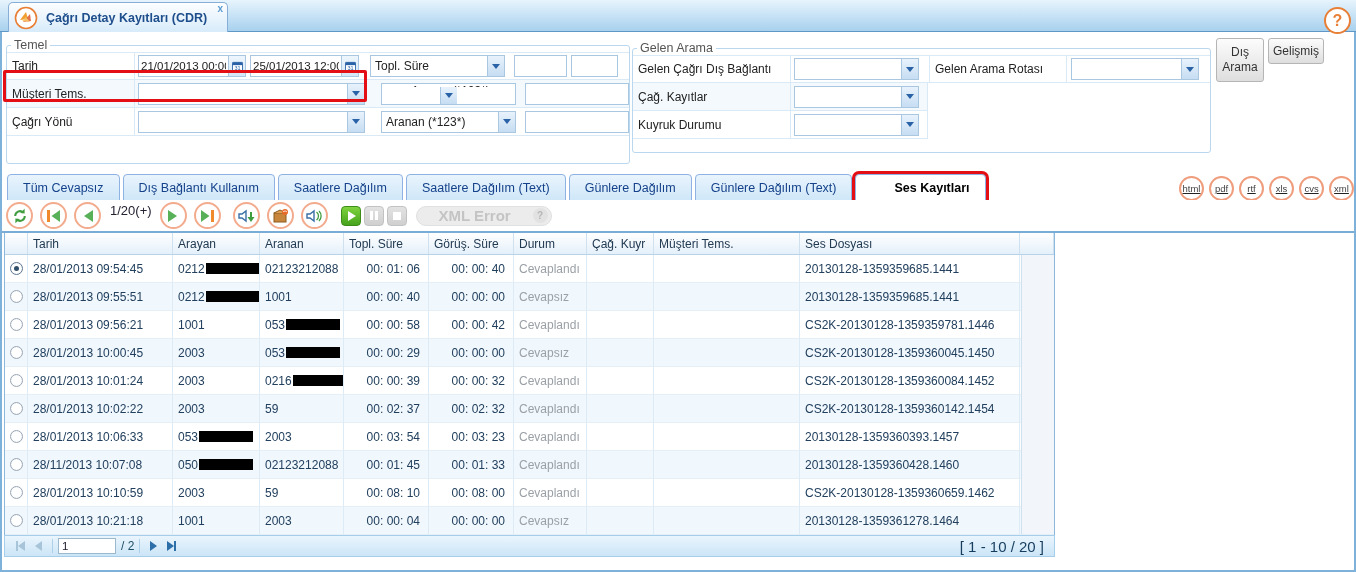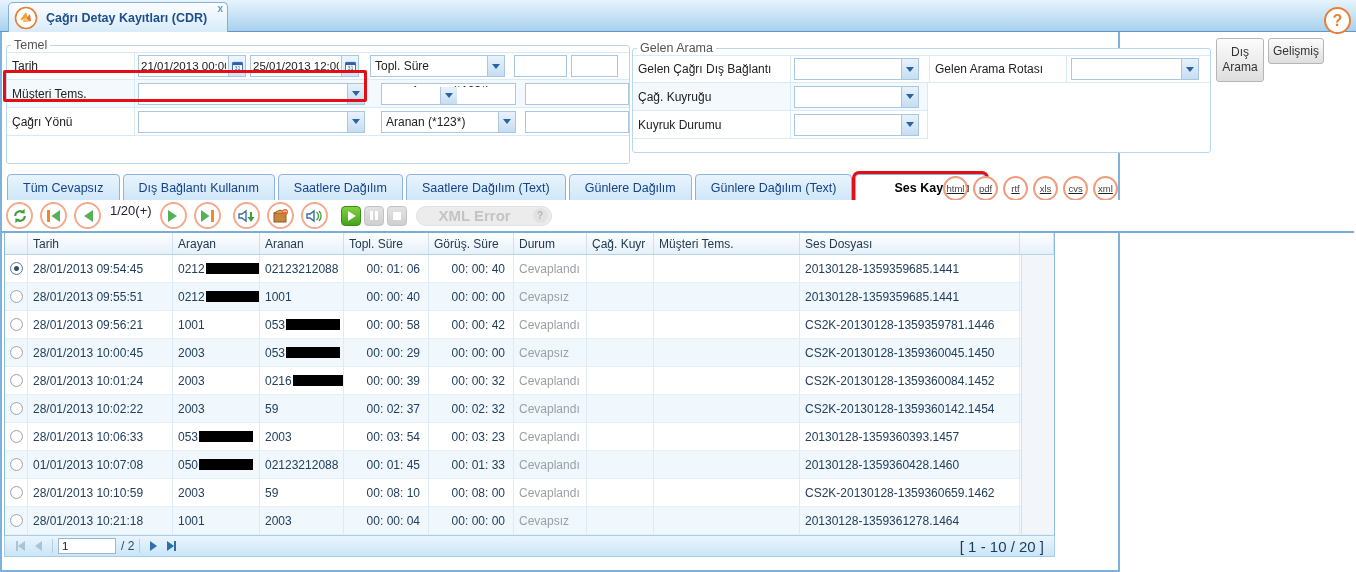--- a/index.html
+++ b/index.html
@@ -13,21 +13,21 @@
     background:linear-gradient(#fdfeff,#d7ebfa); border:1px solid #86aed6; border-bottom:none;
     border-radius:5px 5px 0 0; display:flex; align-items:center; padding:0 20px 0 5px; }
   .main-tab .title { font-weight:bold; color:#1e4e8c; font-size:12.5px; margin-left:8px; white-space:nowrap; }
   .tab-close { position:absolute; right:4px; top:1px; font-size:10px; font-weight:bold; color:#5b9bd0; cursor:pointer; line-height:10px; }
   .logo { width:24px; height:24px; flex:0 0 24px; }
   .help-btn { position:absolute; right:5px; top:7px; width:27px; height:27px; border-radius:50%;
     background:#fff; border:2px solid #e87f36; color:#e87f36; font-weight:bold; font-size:16px;
     display:flex; align-items:center; justify-content:center; z-index:20; }
 
   
-  .content { position:absolute; left:0; top:32px; width:1120px; height:540px; background:#fff;
+  .content { position:absolute; left:0; top:32px; width:1356px; height:540px; background:#fff;
     border-left:2px solid #7fb2da; border-right:2px solid #7fb2da; border-bottom:2px solid #7fb2da; }
 
   
   fieldset { position:absolute; border:1px solid #b9d7ee; border-radius:3px; background:#fff; }
   fieldset legend { color:#555; font-size:12.5px; padding:0 3px; margin-left:4px; }
   .fs-temel { left:4px; top:6px; width:619px; height:126px; }
   .fs-gelen { left:630px; top:9px; width:579px; height:112px; }
   .frow { position:relative; height:28px; display:flex; align-items:center; border-bottom:1px solid #d9e9f6; }
   .frow.first { border-top:1px solid #d9e9f6; }
   .frow.alt { background:#f4f9fd; }
@@ -213,21 +213,21 @@
         <span class="ctext"></span>
         <span class="trigger"></span>
       </div>
       <div class="flabel" style="margin-left:10px;width:138px;border-left:1px solid #d9e9f6;">Gelen Arama Rotası</div>
       <div class="combo" style="margin-left:4px;width:128px;">
         <span class="ctext"></span>
         <span class="trigger"></span>
       </div>
     </div>
     <div class="frow alt narrowrow">
-      <div class="flabel w158">Çağ. Kuyruğu</div>
+      <div class="flabel w158">Çağ. Kayıtlar</div>
       <div class="combo" style="margin-left:3px;width:125px;">
         <span class="ctext"></span>
         <span class="trigger"></span>
       </div>
     </div>
     <div class="frow narrowrow">
       <div class="flabel w158">Kuyruk Durumu</div>
       <div class="combo" style="margin-left:3px;width:125px;">
         <span class="ctext"></span>
         <span class="trigger"></span>
@@ -452,21 +452,21 @@
           <div class="gc c-durum">Cevaplandı</div>
           <div class="gc c-cag"></div>
           <div class="gc c-musteri"></div>
           <div class="gc c-ses">20130128-1359360393.1457</div>
           <div class="gc c-strip" style="border-right: none;"></div>
         </div>
         <div class="grow even">
           <div class="gc c-radio">
             <span class="radio"></span>
           </div>
-          <div class="gc c-tarih">01/01/2013 10:07:08</div>
+          <div class="gc c-tarih">28/11/2013 10:07:08</div>
           <div class="gc c-arayan">050<span class="redact"></span></div>
           <div class="gc c-aranan">02123212088</div>
           <div class="gc c-topl">00: 01: 45</div>
           <div class="gc c-gorus">00: 01: 33</div>
           <div class="gc c-durum">Cevaplandı</div>
           <div class="gc c-cag"></div>
           <div class="gc c-musteri"></div>
           <div class="gc c-ses">20130128-1359360428.1460</div>
           <div class="gc c-strip" style="border-right: none;"></div>
         </div>

